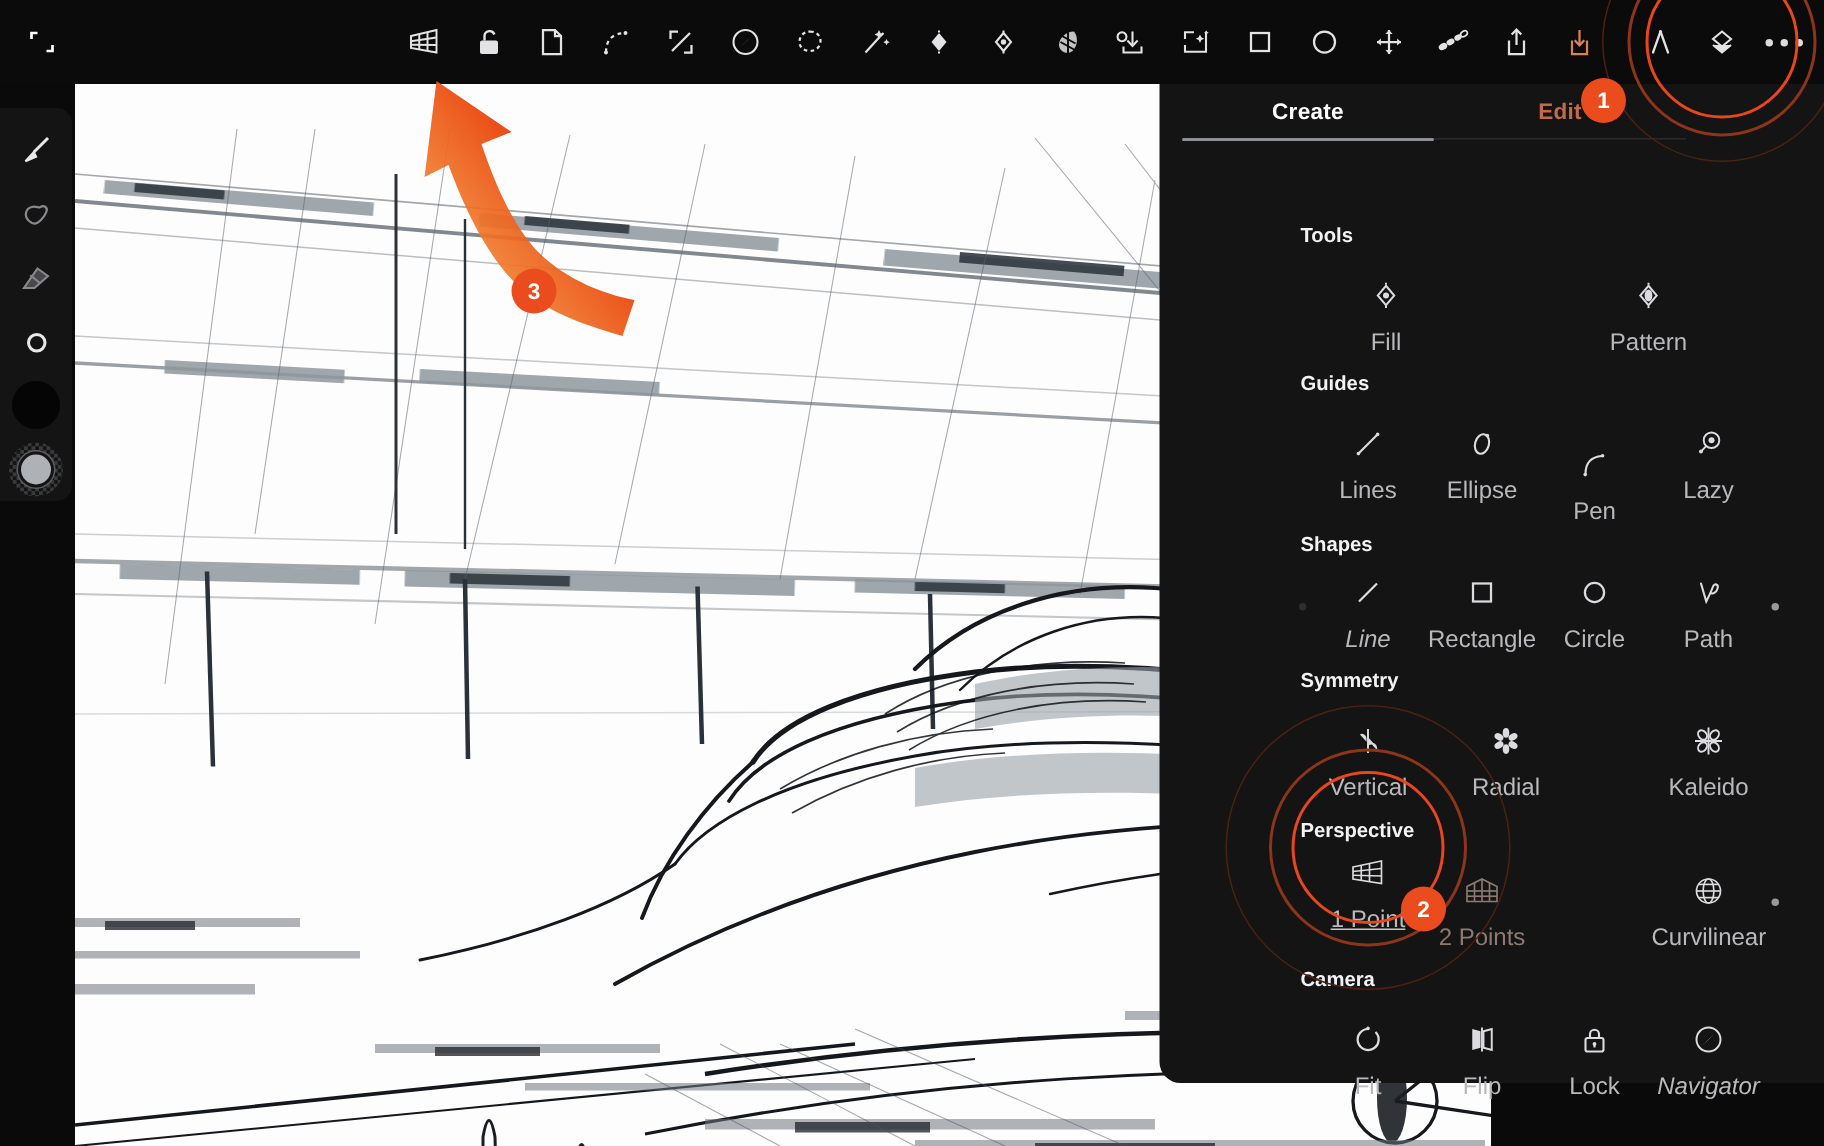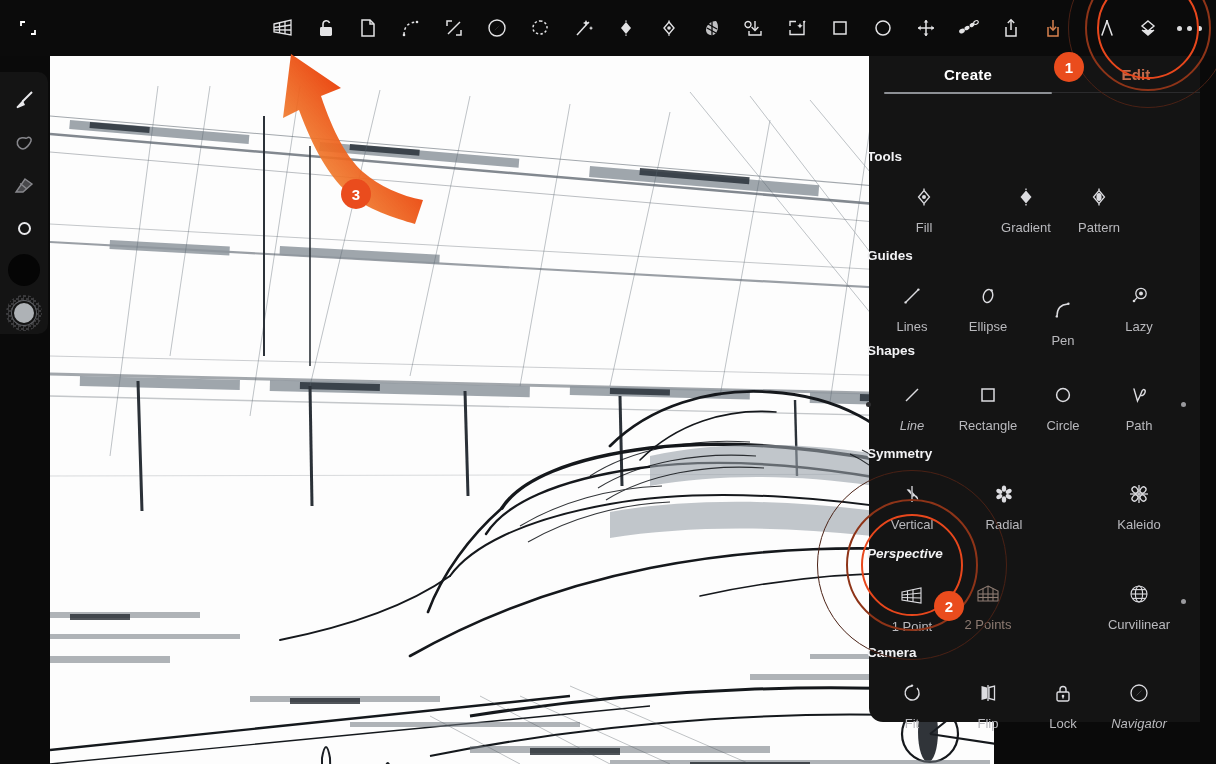--- a/index.html
+++ b/index.html
@@ -59,22 +59,22 @@
   .swatch-checker::after{
     content:""; position:absolute; inset:-8px; border-radius:50%;
     background-image:
       repeating-conic-gradient(#3a3a3c 0% 25%, #141414 0% 50%);
     background-size: 5px 5px;
     z-index:-1;
   }
 
   
   #panel {
-    position: absolute; right: 16px; top: 50px;
-    width: 331px; height: 672px;
+    position: absolute; right: 0; top: 50px;
+    width: 443px; height: 672px;
     background: #141414;
     border-radius: 0 0 0 14px;
     z-index: 28;
     overflow: hidden;
   }
   .tabs { position: relative; height: 46px; }
   .tab {
     position: absolute; top: 16px;
     font-size: 15px; font-weight: bold; letter-spacing: .2px;
   }
@@ -94,21 +94,21 @@
     font-size: 13.5px; font-weight: bold; color: #f2f2f4;
   }
   .cell {
     position: absolute; width: 76px; text-align: center;
     color: #c7c7ca;
   }
   .cell .ico {
     height: 30px; display: flex; align-items: center; justify-content: center;
     color: #dcdce0;
   }
-  .cell .lbl { margin-top: 8px; font-size: 13px; color: #b9b9bd; white-space: nowrap; }
+  .cell .lbl { margin-top: 8px; font-size: 16px; color: #b9b9bd; white-space: nowrap; }
   .cell.dim .ico, .cell.dim .lbl { color: #8d7b72; }
 
   .page-dot {
     position: absolute; width: 5px; height: 5px; border-radius: 50%;
     background: #9a9a9e;
   }
   .page-dot.faint { background: #2e2e30; }
 
   
   .ripple { position: absolute; border-radius: 50%; pointer-events: none; }
@@ -519,30 +519,20 @@
       <div class="ico">
         <svg width="26" height="26" viewBox="0 0 26 26" fill="none" stroke="currentColor" stroke-width="1.3">
           <path d="M13 6.5 L18.5 13 L13 19.5 L7.5 13 Z"></path>
           <circle cx="13" cy="13" r="2" fill="currentColor" stroke="none"></circle>
           <path d="M13 4.5 v1.4"></path>
             <path d="M13 20 v1.4"></path>
         </svg>
       </div>
       <div class="lbl">Fill</div>
     </div>
-    <div class="cell" style="left:988px; top:146px; pointer-events:auto;">
-      <div class="ico">
-        <svg width="26" height="26" viewBox="0 0 26 26" fill="none" stroke="currentColor" stroke-width="1.3">
-          <path d="M13 6.5 L18.5 13 L13 19.5 L7.5 13 Z" fill="currentColor" stroke="none"></path>
-          <path d="M13 4.5 v1.4"></path>
-            <path d="M13 20 v1.4"></path>
-        </svg>
-      </div>
-      <div class="lbl">Gradient</div>
-    </div>
     <div class="cell" style="left:1061px; top:146px; pointer-events:auto;">
       <div class="ico">
         <svg width="26" height="26" viewBox="0 0 26 26" fill="none" stroke="currentColor" stroke-width="1.3">
           <path d="M13 6.5 L18.5 13 L13 19.5 L7.5 13 Z"></path>
           <ellipse cx="13" cy="13" rx="2.6" ry="4" fill="currentColor" stroke="none"></ellipse>
           <path d="M13 4.5 v1.4"></path>
             <path d="M13 20 v1.4"></path>
         </svg>
       </div>
       <div class="lbl">Pattern</div>
@@ -583,21 +573,21 @@
         <svg width="26" height="26" viewBox="0 0 26 26" fill="none" stroke="currentColor" stroke-width="1.3">
           <circle cx="15" cy="10.5" r="5.2"></circle>
           <circle cx="15" cy="10.5" r="2" fill="currentColor" stroke="none"></circle>
           <path d="M11.4 14.4 L8.6 17.4"></path>
           <circle cx="8" cy="18" r="1.3" fill="currentColor" stroke="none"></circle>
         </svg>
       </div>
       <div class="lbl">Lazy</div>
     </div>
 
-    <div class="section-title" style="left:867px; top:307px; pointer-events:auto;">Shapes</div>
+    <div class="section-title" style="left:867px; top:319px; pointer-events:auto;">Shapes</div>
     <div class="page-dot faint" style="left:866px; top:366px;"></div>
     <div class="page-dot" style="left:1181px; top:366px;"></div>
     <div class="cell" style="left:874px; top:344px; pointer-events:auto;font-style:italic;">
       <div class="ico">
         <svg width="26" height="26" viewBox="0 0 26 26" fill="none" stroke="currentColor" stroke-width="1.5">
             <path d="M7 19 L19 7"></path>
           </svg>
       </div>
       <div class="lbl">Line</div>
     </div>
@@ -671,23 +661,23 @@
             <path d="M4 13 H22"></path>
           <ellipse cx="9" cy="9" rx="2.6" ry="3.4" transform="rotate(-40 9 9)"></ellipse>
           <ellipse cx="17" cy="9" rx="2.6" ry="3.4" transform="rotate(40 17 9)"></ellipse>
           <ellipse cx="9" cy="17" rx="2.6" ry="3.4" transform="rotate(40 9 17)"></ellipse>
           <ellipse cx="17" cy="17" rx="2.6" ry="3.4" transform="rotate(-40 17 17)"></ellipse>
         </svg>
       </div>
       <div class="lbl">Kaleido</div>
     </div>
 
-    <div class="section-title" style="left:867px; top:510px; pointer-events:auto; z-index:5;font-style:italic;">Perspective</div>
+    <div class="section-title" style="left:867px; top:510px; pointer-events:auto; z-index:5;">Perspective</div>
     <div class="page-dot" style="left:1181px; top:563px;"></div>
-    <div class="cell" style="left:874px; top:545px; pointer-events:auto; z-index:5;">
+    <div class="cell" style="left:874px; top:531px; pointer-events:auto; z-index:5;text-decoration:underline;">
       <div class="ico">
         <svg width="28" height="24" viewBox="0 0 28 24" fill="none" stroke="currentColor" stroke-width="1.1">
           <path d="M4 8 L23 4 L23 19 L4 16 Z"></path>
           <path d="M9.5 6.8 L9.5 17"></path>
             <path d="M15 5.6 L15 18"></path>
           <path d="M4 11 L23 9"></path>
             <path d="M4 13.5 L23 14"></path>
         </svg>
       </div>
       <div class="lbl">1 Point</div>

